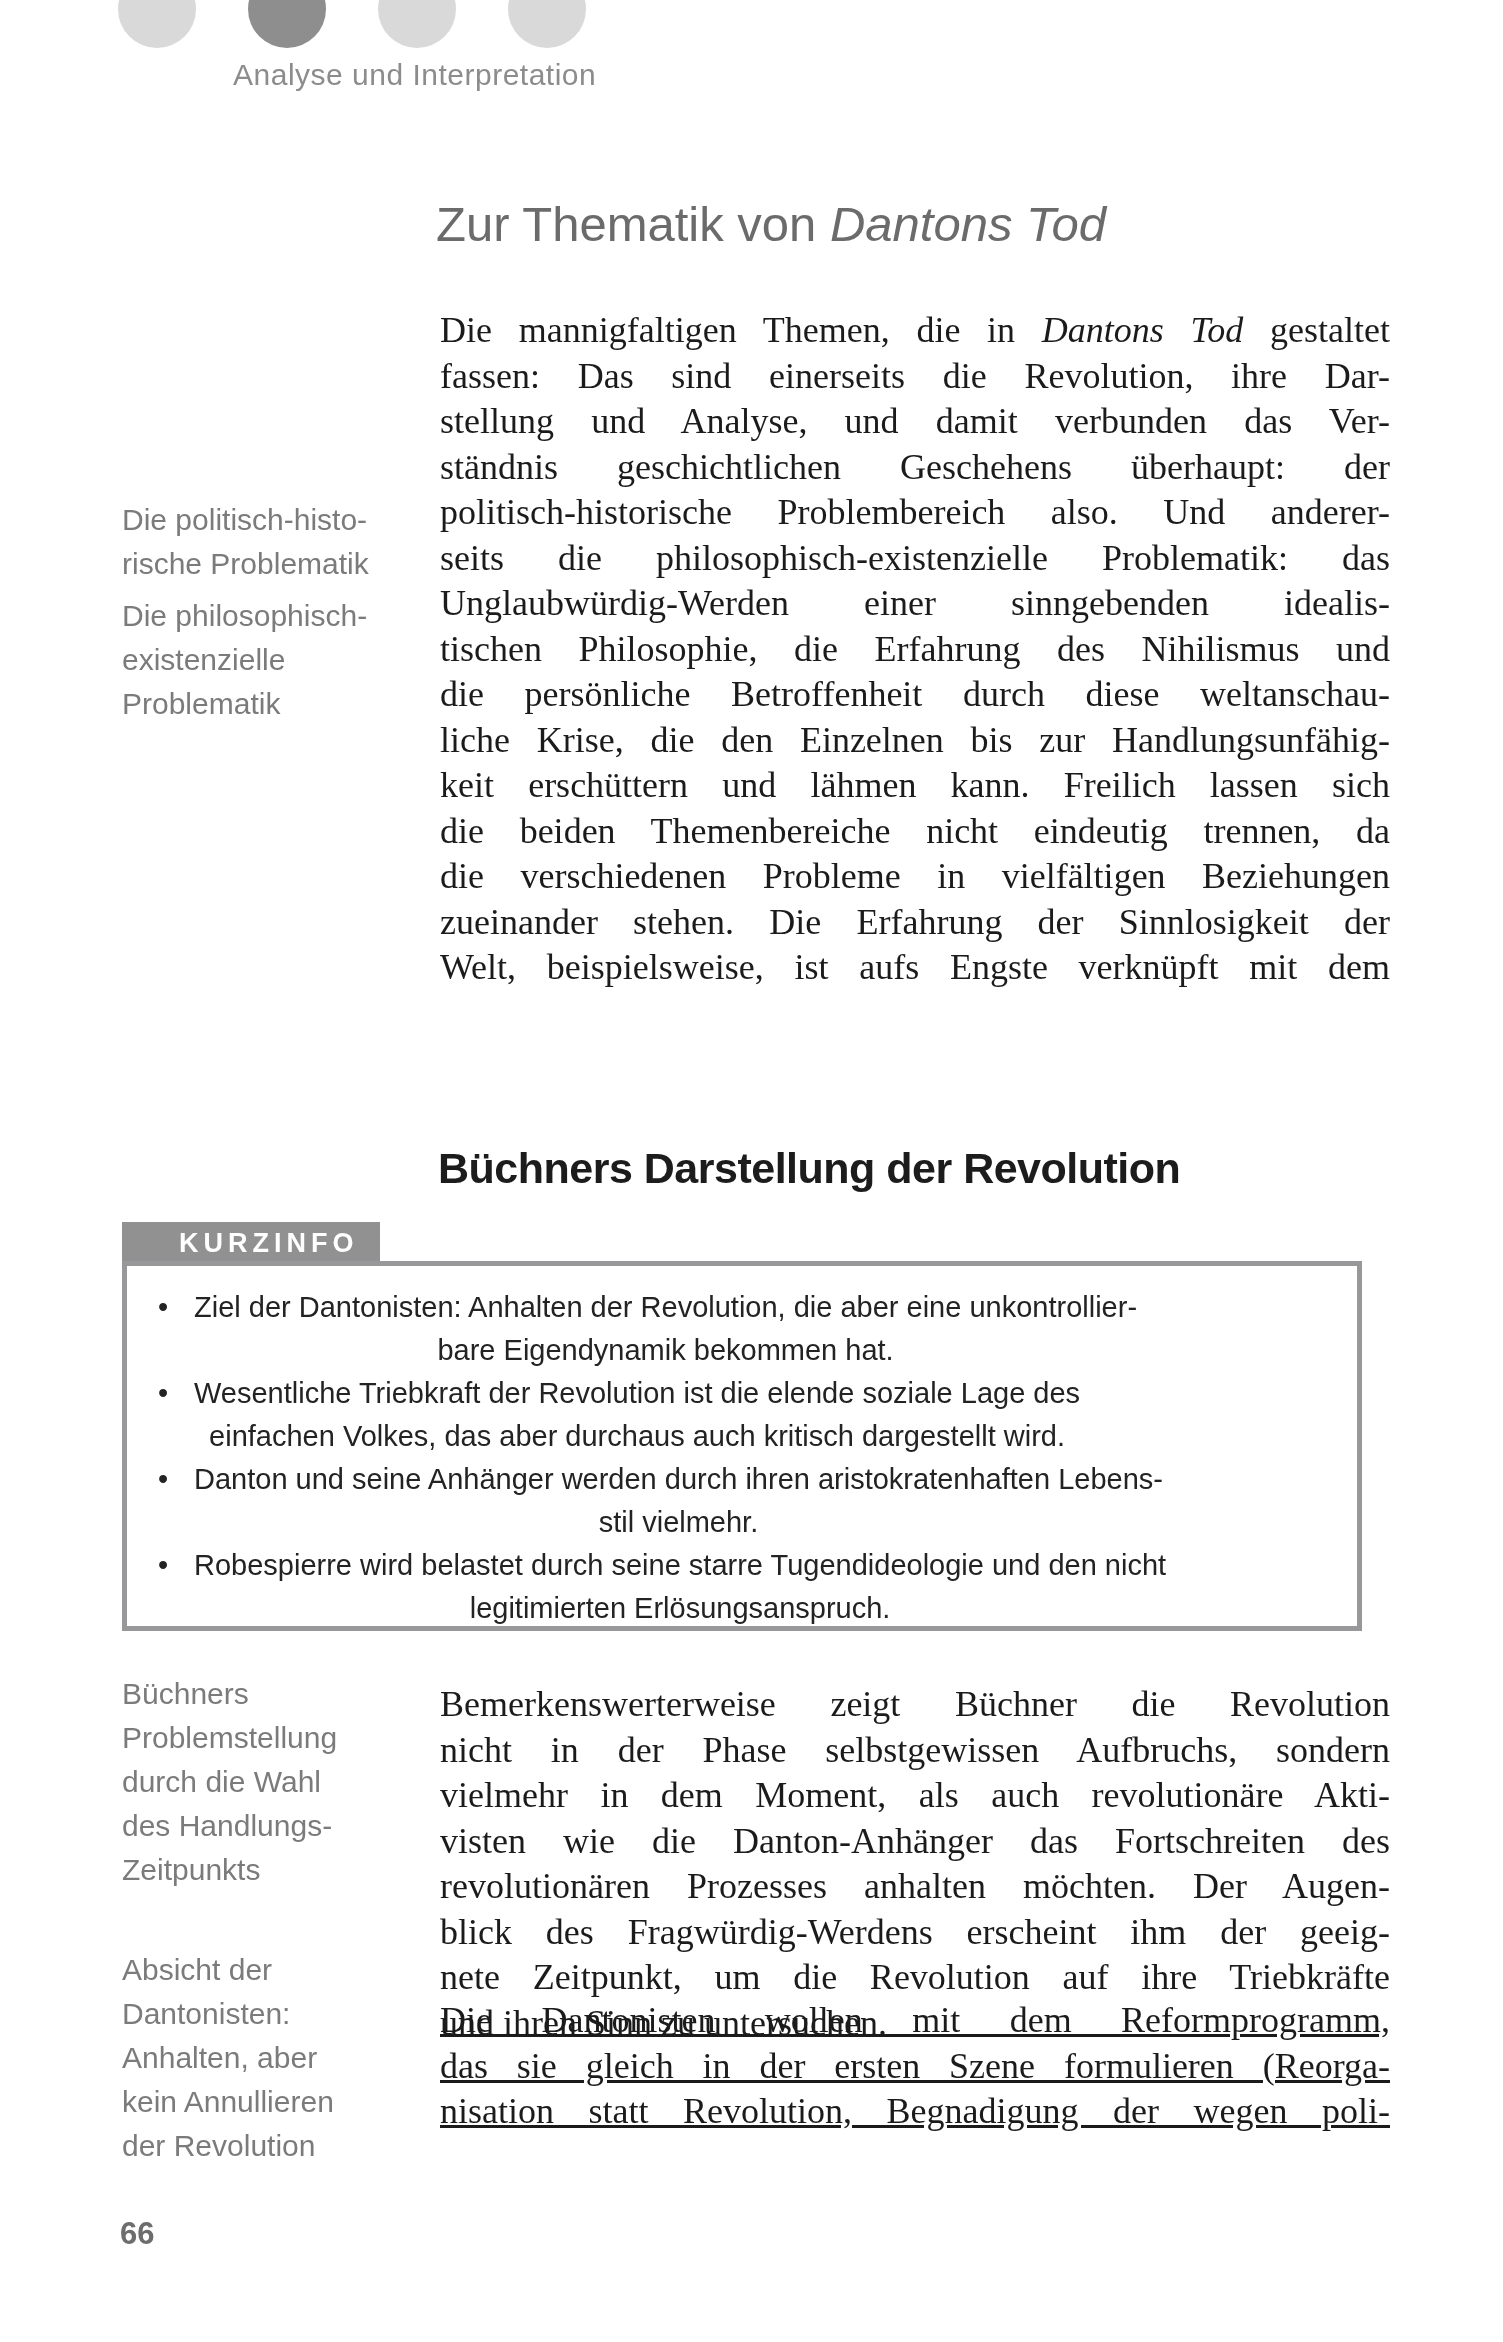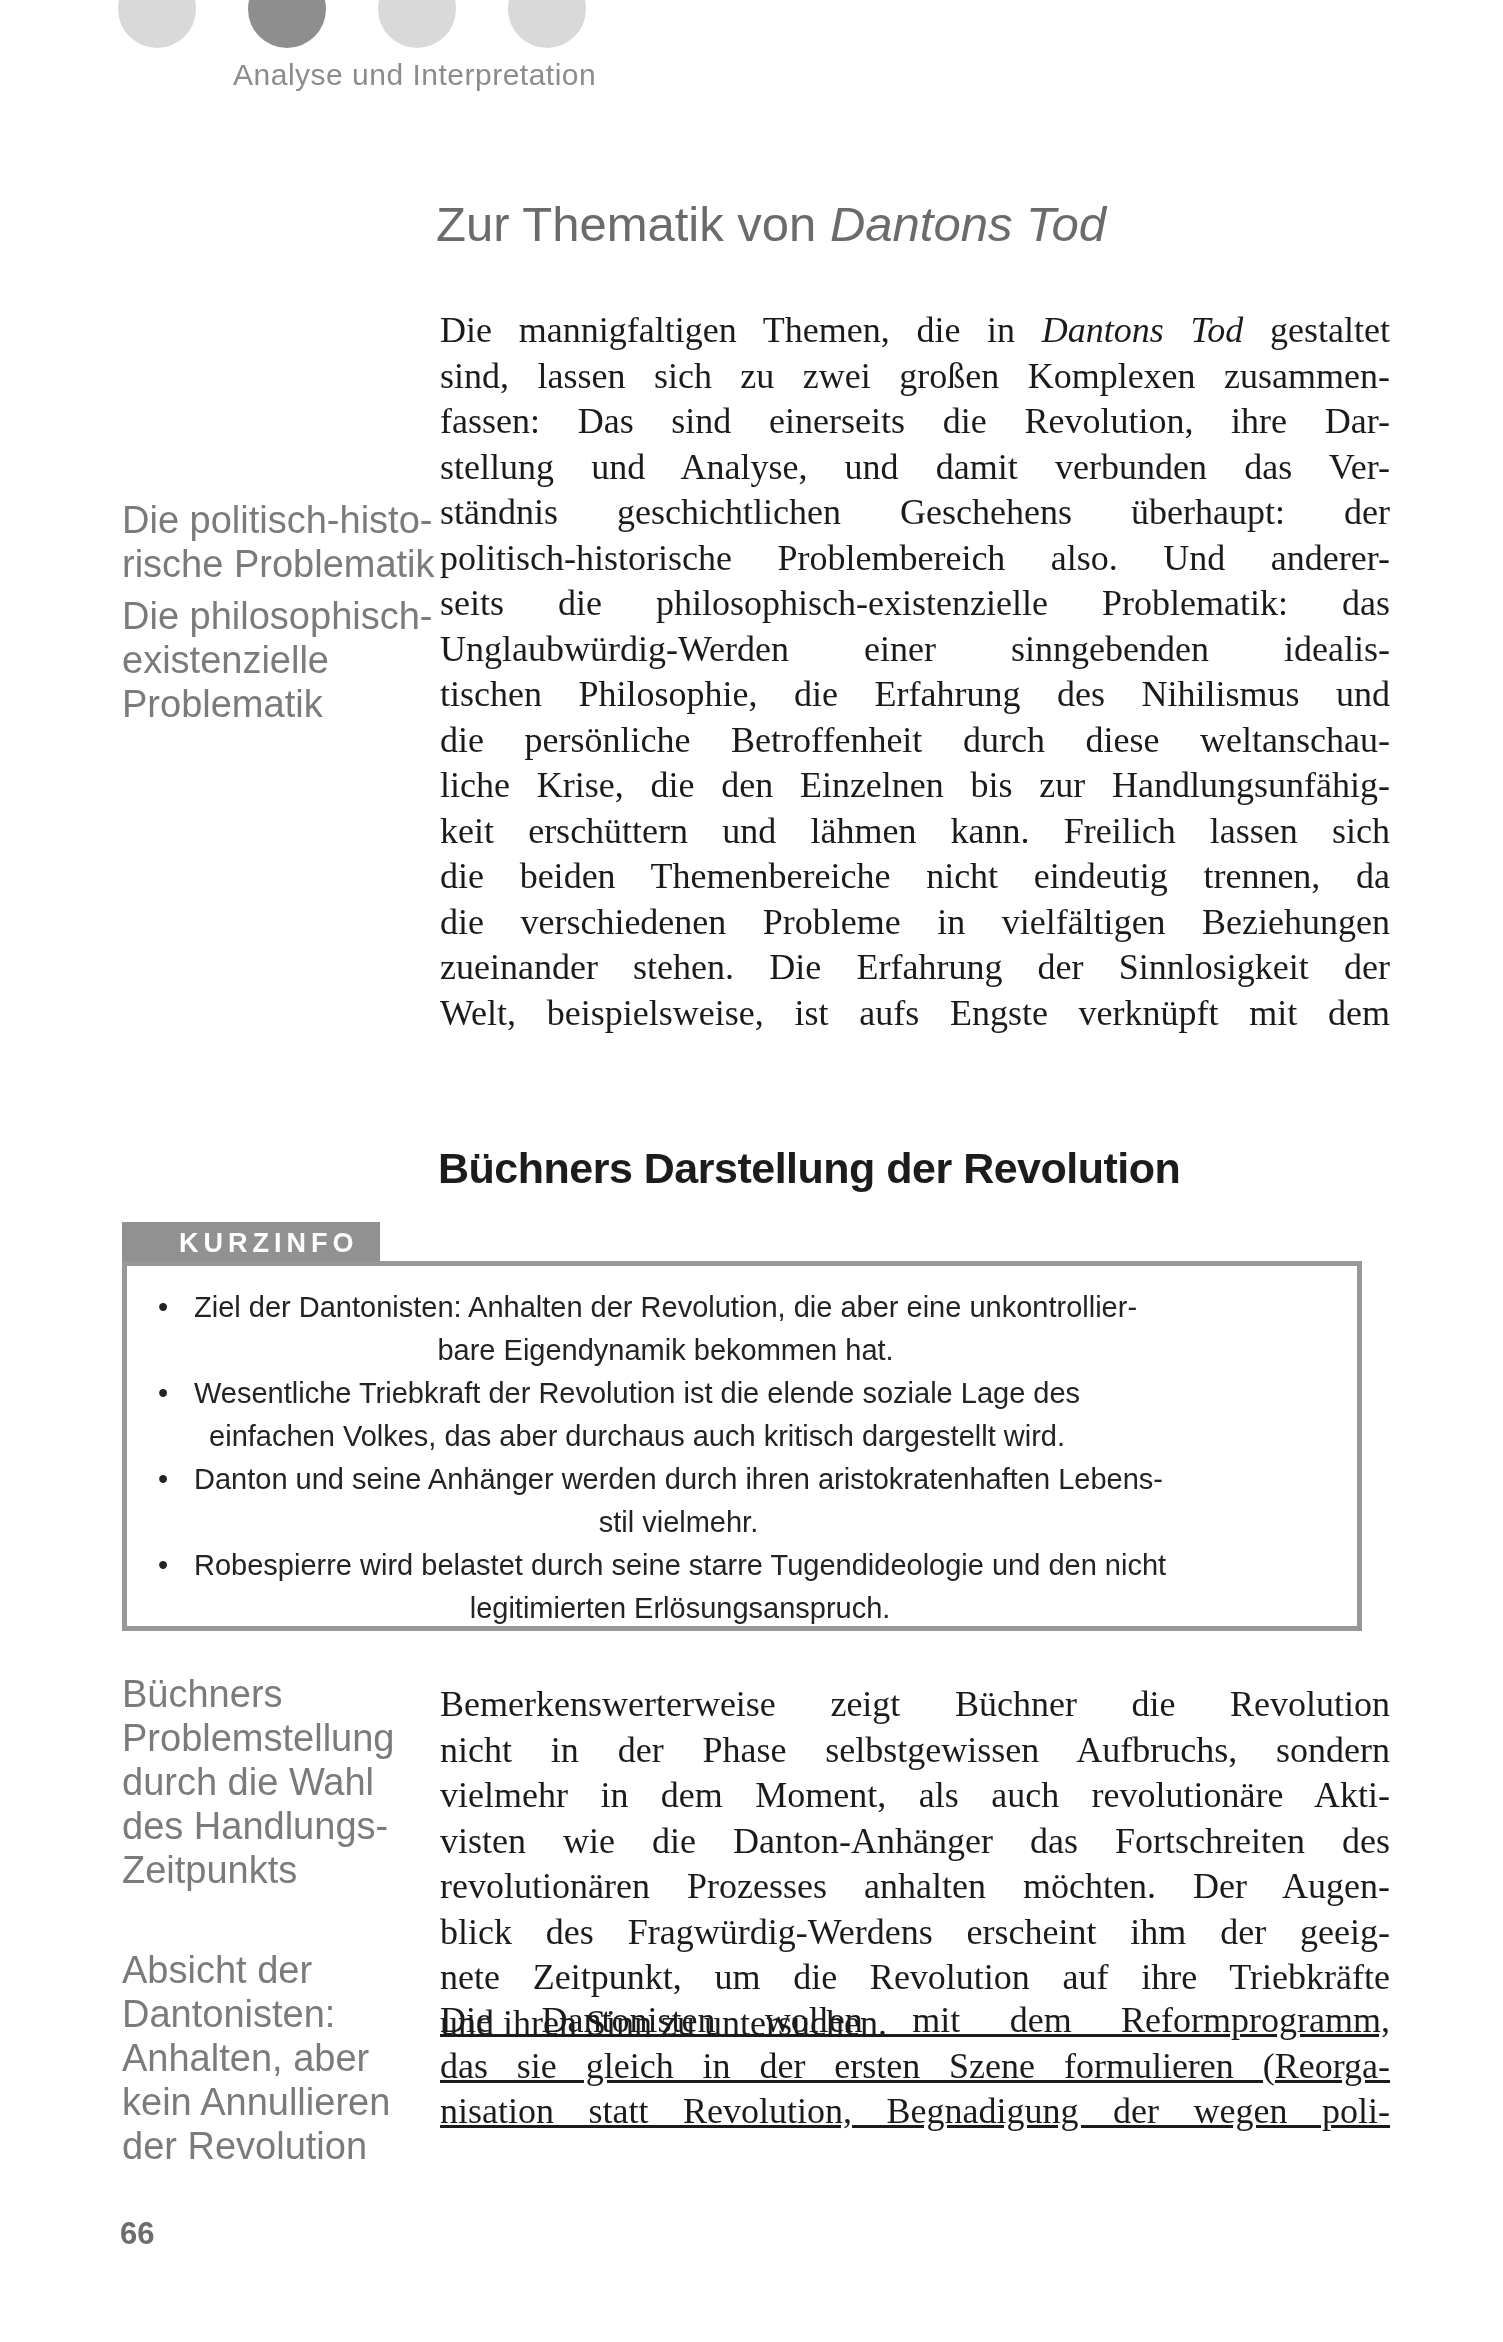--- a/index.html
+++ b/index.html
@@ -15,21 +15,21 @@
     position:absolute; left:233px; top:58px; font-size:30px; color:#8c8c8c;
     letter-spacing:0.5px;
   }
   .title {
     position:absolute; left:436px; top:196px; margin:0; font-weight:400;
     font-size:49px; color:#6b6b6b; letter-spacing:0px; white-space:nowrap;
   }
   .title i { font-style:italic; }
 
   .margin-note {
-    position:absolute; left:122px; width:315px; font-size:38px;
+    position:absolute; left:122px; width:315px; font-size:30px;
     line-height:44px; color:#7b7b7b; white-space:pre-line;
   }
   .n1 { top:498px; }
   .n2 { top:594px; }
   .n3 { top:1672px; }
   .n4 { top:1948px; }
 
   .body {
     position:absolute; left:440px; width:950px;
     font-family:"Liberation Serif", serif; font-size:36px; color:#1b1b1b;
@@ -97,21 +97,20 @@
 des Handlungs-
 Zeitpunkts</div>
   <div class="margin-note n4">Absicht der
 Dantonisten:
 Anhalten, aber
 kein Annullieren
 der Revolution</div>
 
   <div class="body para1">
       <div class="bline">Die mannigfaltigen Themen, die in <i>Dantons Tod</i> gestaltet</div>
-      <div class="bline">sind, lassen sich zu zwei großen Komplexen zusammen-</div>
       <div class="bline">fassen: Das sind einerseits die Revolution, ihre Dar-</div>
       <div class="bline">stellung und Analyse, und damit verbunden das Ver-</div>
       <div class="bline">ständnis geschichtlichen Geschehens überhaupt: der</div>
       <div class="bline">politisch-historische Problembereich also. Und anderer-</div>
       <div class="bline">seits die philosophisch-existenzielle Problematik: das</div>
       <div class="bline">Unglaubwürdig-Werden einer sinngebenden idealis-</div>
       <div class="bline">tischen Philosophie, die Erfahrung des Nihilismus und</div>
       <div class="bline">die persönliche Betroffenheit durch diese weltanschau-</div>
       <div class="bline">liche Krise, die den Einzelnen bis zur Handlungsunfähig-</div>
       <div class="bline">keit erschüttern und lähmen kann. Freilich lassen sich</div>

